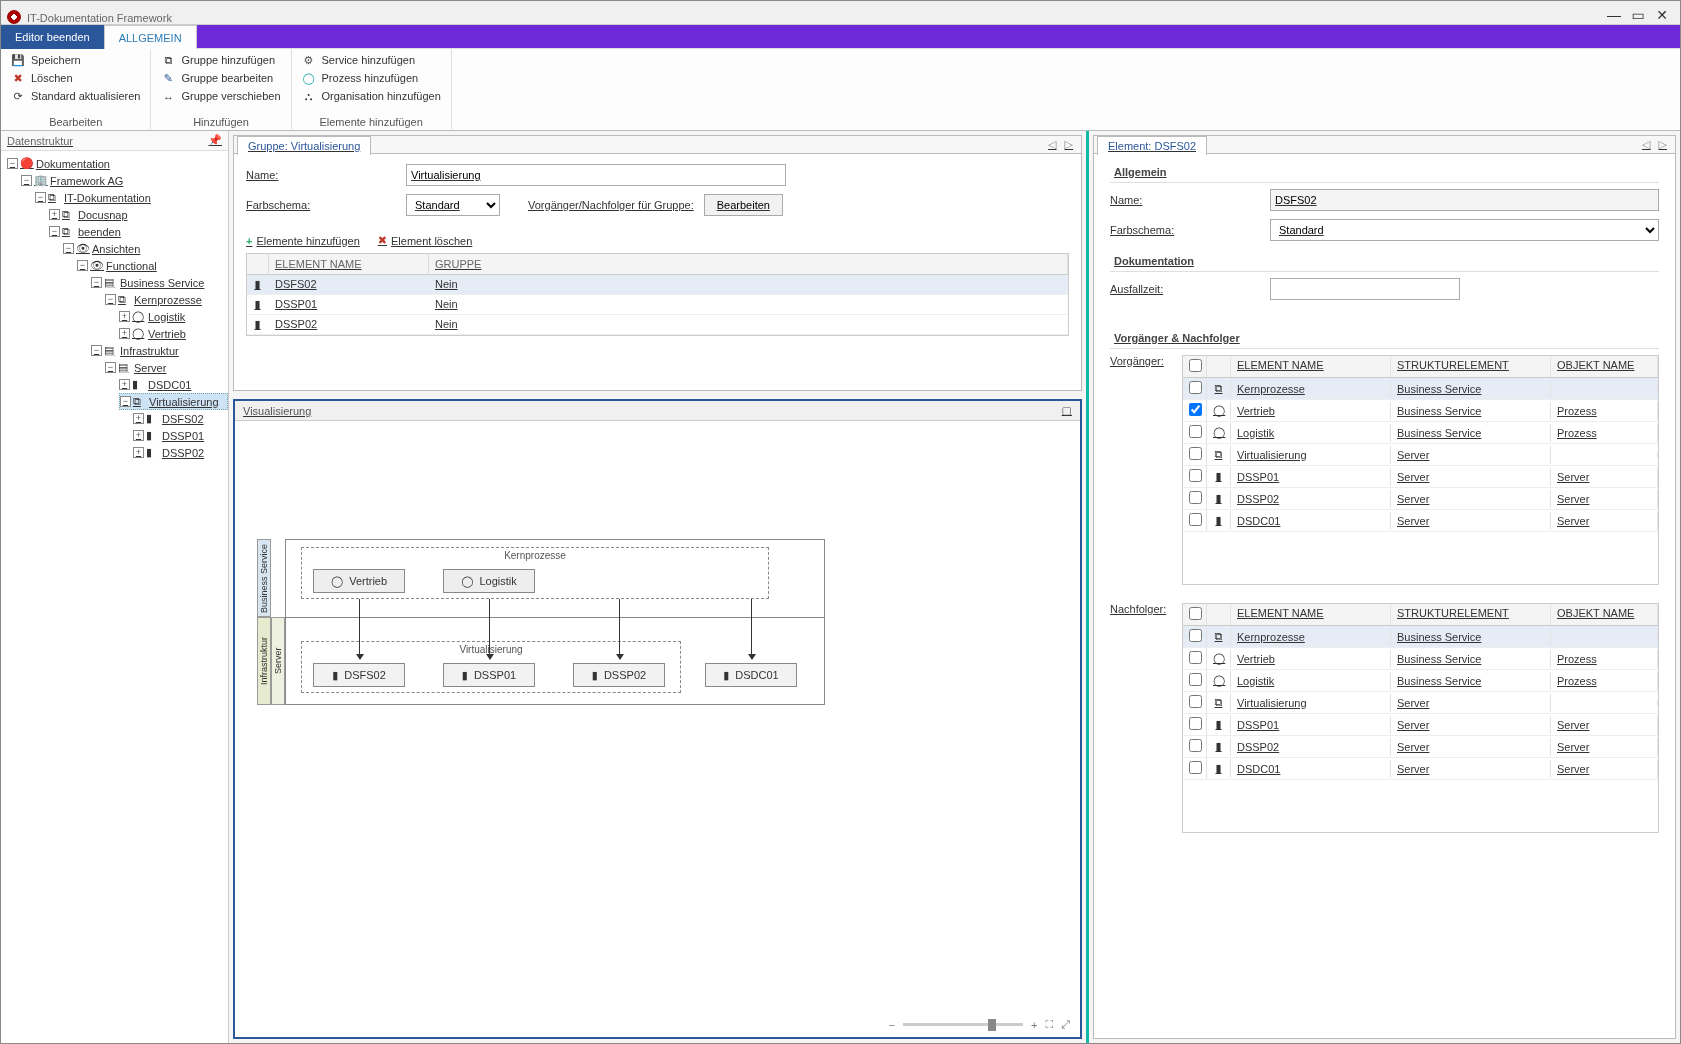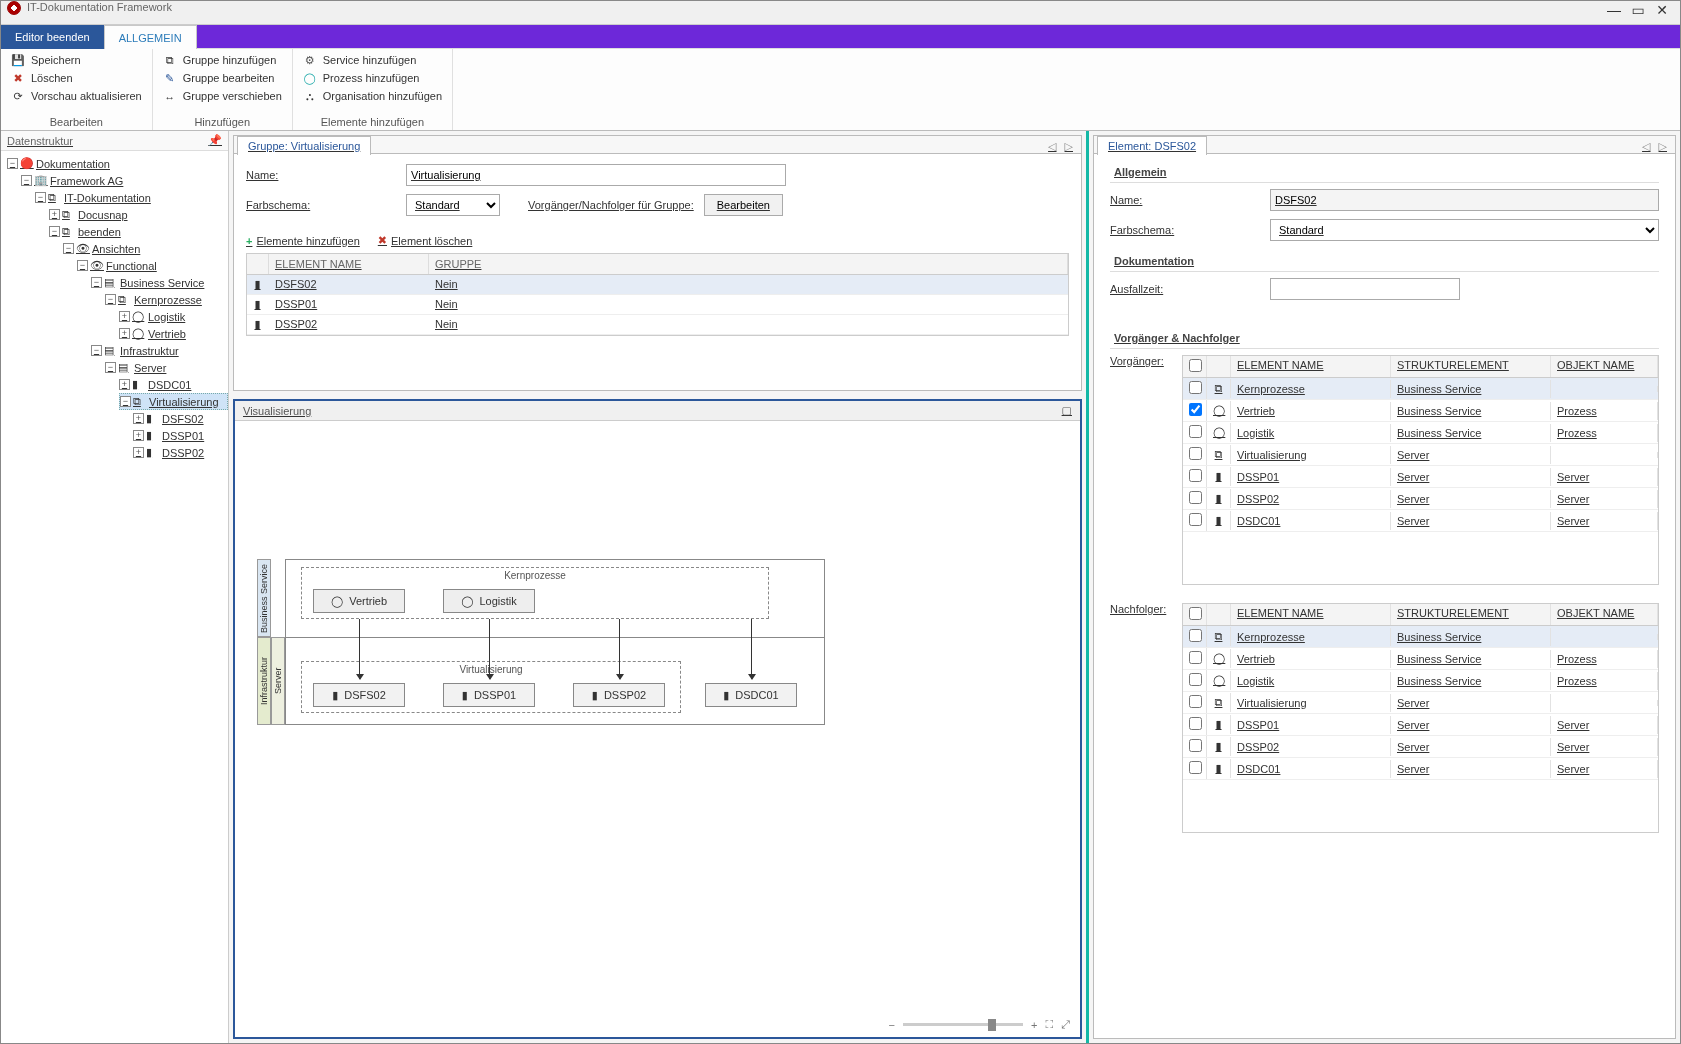--- a/index.html
+++ b/index.html
@@ -1,18 +1,18 @@
 <!DOCTYPE html>
 <html><head>
 <meta charset="utf-8">
 <style>
 * { box-sizing: border-box; margin: 0; padding: 0; font-family: "Segoe UI", Tahoma, sans-serif; font-size: 11px; }
 body { background: #fff; color: #333; overflow: hidden; }
 .window { width: 1681px; height: 1044px; border: 1px solid #888; display: flex; flex-direction: column; background: #f5f5f5; }
-.titlebar { height: 24px; display: flex; align-items: flex-start; background: #f0f0f0; border-bottom: 1px solid #ccc; padding: 0 6px; }
+.titlebar { height: 24px; display: flex; align-items: flex-end; background: #f0f0f0; border-bottom: 1px solid #ccc; padding: 0 6px; }
 .titlebar .logo { width: 14px; height: 14px; border-radius: 50%; background: radial-gradient(circle,#fff 30%,#a00 32%); border:1px solid #900; margin-right: 6px; }
 .titlebar .title { color: #666; flex: 1; }
 .titlebar .win-btn { width: 24px; height: 18px; display: flex; align-items: center; justify-content: center; cursor: pointer; font-size: 14px; }
 .ribbon-tabs { height: 24px; display: flex; background: #6d28d9; border-bottom:1px solid #ddd; }
 .ribbon-tab { padding: 0 14px; height: 24px; line-height: 24px; cursor: pointer; }
 .ribbon-tab.primary { background: #2b579a; color: #fff; }
 .ribbon-tab.active { color: #2b7bb9; border:1px solid #c8c8c8; border-bottom:none; background:#fdfdfd; }
 .ribbon { height: 82px; background: #fdfdfd; border-bottom: 1px solid #bbb; display: flex; }
 .ribbon-group { padding: 4px 10px 2px; border-right: 1px solid #e0e0e0; display:flex; flex-direction:column; }
 .ribbon-group .items { display:flex; flex-direction:column; gap:4px; flex:1; }
@@ -25,40 +25,40 @@
 .tree { flex:1; overflow:auto; padding:4px 0 4px 4px; background:#fff; }
 .tree ul { list-style:none; padding-left:14px; }
 .tree > ul { padding-left:2px; }
 .tree li { white-space:nowrap; }
 .tree-row { display:flex; align-items:center; gap:2px; height:17px; cursor:pointer; }
 .tree-row.selected { background:#cfe3f7; border:1px dotted #7aa; }
 .tw { width:11px; height:11px; border:1px solid #888; display:inline-flex; align-items:center; justify-content:center; font-size:9px; line-height:1; color:#555; background:#fff; cursor:pointer; }
 .tree-ic { width:14px; height:14px; display:inline-block; }
 .center { flex:1; display:flex; flex-direction:column; min-width:0; padding:4px; gap:4px; }
 .panel { border:1px solid #bbb; background:#fff; display:flex; flex-direction:column; }
-.panel-tabs { display:flex; border-bottom:1px solid #bbb; background:#f7f7f7; align-items:flex-end; }
+.panel-tabs { display:flex; border-bottom:1px solid #bbb; background:#f7f7f7; align-items:center; }
 .panel-tab { padding:3px 10px; background:#fff; border:1px solid #bbb; border-bottom:none; margin: -1px 0 -1px 3px; color:#2b579a; position:relative; top:1px; }
 .panel-nav { margin-left:auto; display:flex; gap:8px; padding-right:8px; color:#888; }
 .form-grid { padding:10px 12px; }
 .form-row { display:flex; align-items:center; margin-bottom:8px; gap:10px; }
 .form-row label { width:150px; color:#333; }
 input[type=text], select { height:22px; border:1px solid #aaa; padding:0 4px; background:#fff; font-size:11px; }
 .btn { height:22px; padding:0 12px; border:1px solid #aaa; background:#f1f1f1; cursor:pointer; }
 .inline-actions { display:flex; gap:18px; padding:0 12px 6px; }
 .inline-actions span { display:flex; gap:4px; align-items:center; cursor:pointer; }
 .grid { border:1px solid #ccc; margin:0 12px 10px; }
 .grid-head { display:flex; background:#f4f4f4; border-bottom:1px solid #ccc; }
 .grid-head .cell { padding:4px 6px; color:#666; border-right:1px solid #ddd; }
 .grid-row { display:flex; border-bottom:1px solid #eee; }
 .grid-row .cell { padding:3px 6px; border-right:1px solid transparent; }
 .grid-row.selected { background:#e5ecf6; }
 .c-icon { width:22px; text-align:center; }
 .c-name { width:160px; }
 .c-group { flex:1; }
-.vis-panel { flex:1; margin-top:4px; border:2px solid #2b579a; position:relative;gap:20px; }
+.vis-panel { flex:1; margin-top:4px; border:2px solid #2b579a; position:relative; }
 .vis-title { background:#f0f0f0; border-bottom:1px solid #ccc; padding:3px 8px; color:#555; display:flex; justify-content:space-between; align-items:center; }
 .vis-body { flex:1; position:relative; background:#fff; }
 .lane-label { position:absolute; writing-mode:vertical-rl; transform:rotate(180deg); font-size:9px; text-align:center; border:1px solid #999; display:flex; align-items:center; justify-content:center; }
 .vis-group { position:absolute; border:1px dashed #888; }
 .vis-group .gtitle { text-align:center; font-size:10px; padding:2px 0; color:#555; }
 .vis-node { position:absolute; border:1px solid #888; background:#eee; display:flex; align-items:center; justify-content:center; gap:6px; font-size:10px; padding:0 8px; height:24px; }
 .vis-node.server { background:#f2f2f2; }
 .arrow { position:absolute; width:1px; background:#333; }
 .arrow::after { content:""; position:absolute; bottom:-5px; left:-3px; border:4px solid transparent; border-top:6px solid #333; }
 .vis-footer { position:absolute; bottom:6px; right:10px; display:flex; align-items:center; gap:8px; color:#777; }
@@ -105,21 +105,21 @@
         <div class="ribbon-item">
             <span class="ic ic-save">💾</span>
             <span>Speichern</span>
           </div>
         <div class="ribbon-item">
             <span class="ic ic-del">✖</span>
             <span>Löschen</span>
           </div>
         <div class="ribbon-item">
             <span class="ic">⟳</span>
-            <span>Vorschau aktualisieren</span>
+            <span>Standard aktualisieren</span>
           </div>
       </div>
       <div class="caption">Bearbeiten</div>
     </div>
     <div class="ribbon-group">
       <div class="items">
         <div class="ribbon-item">
             <span class="ic">⧉</span>
             <span>Gruppe hinzufügen</span>
           </div>

